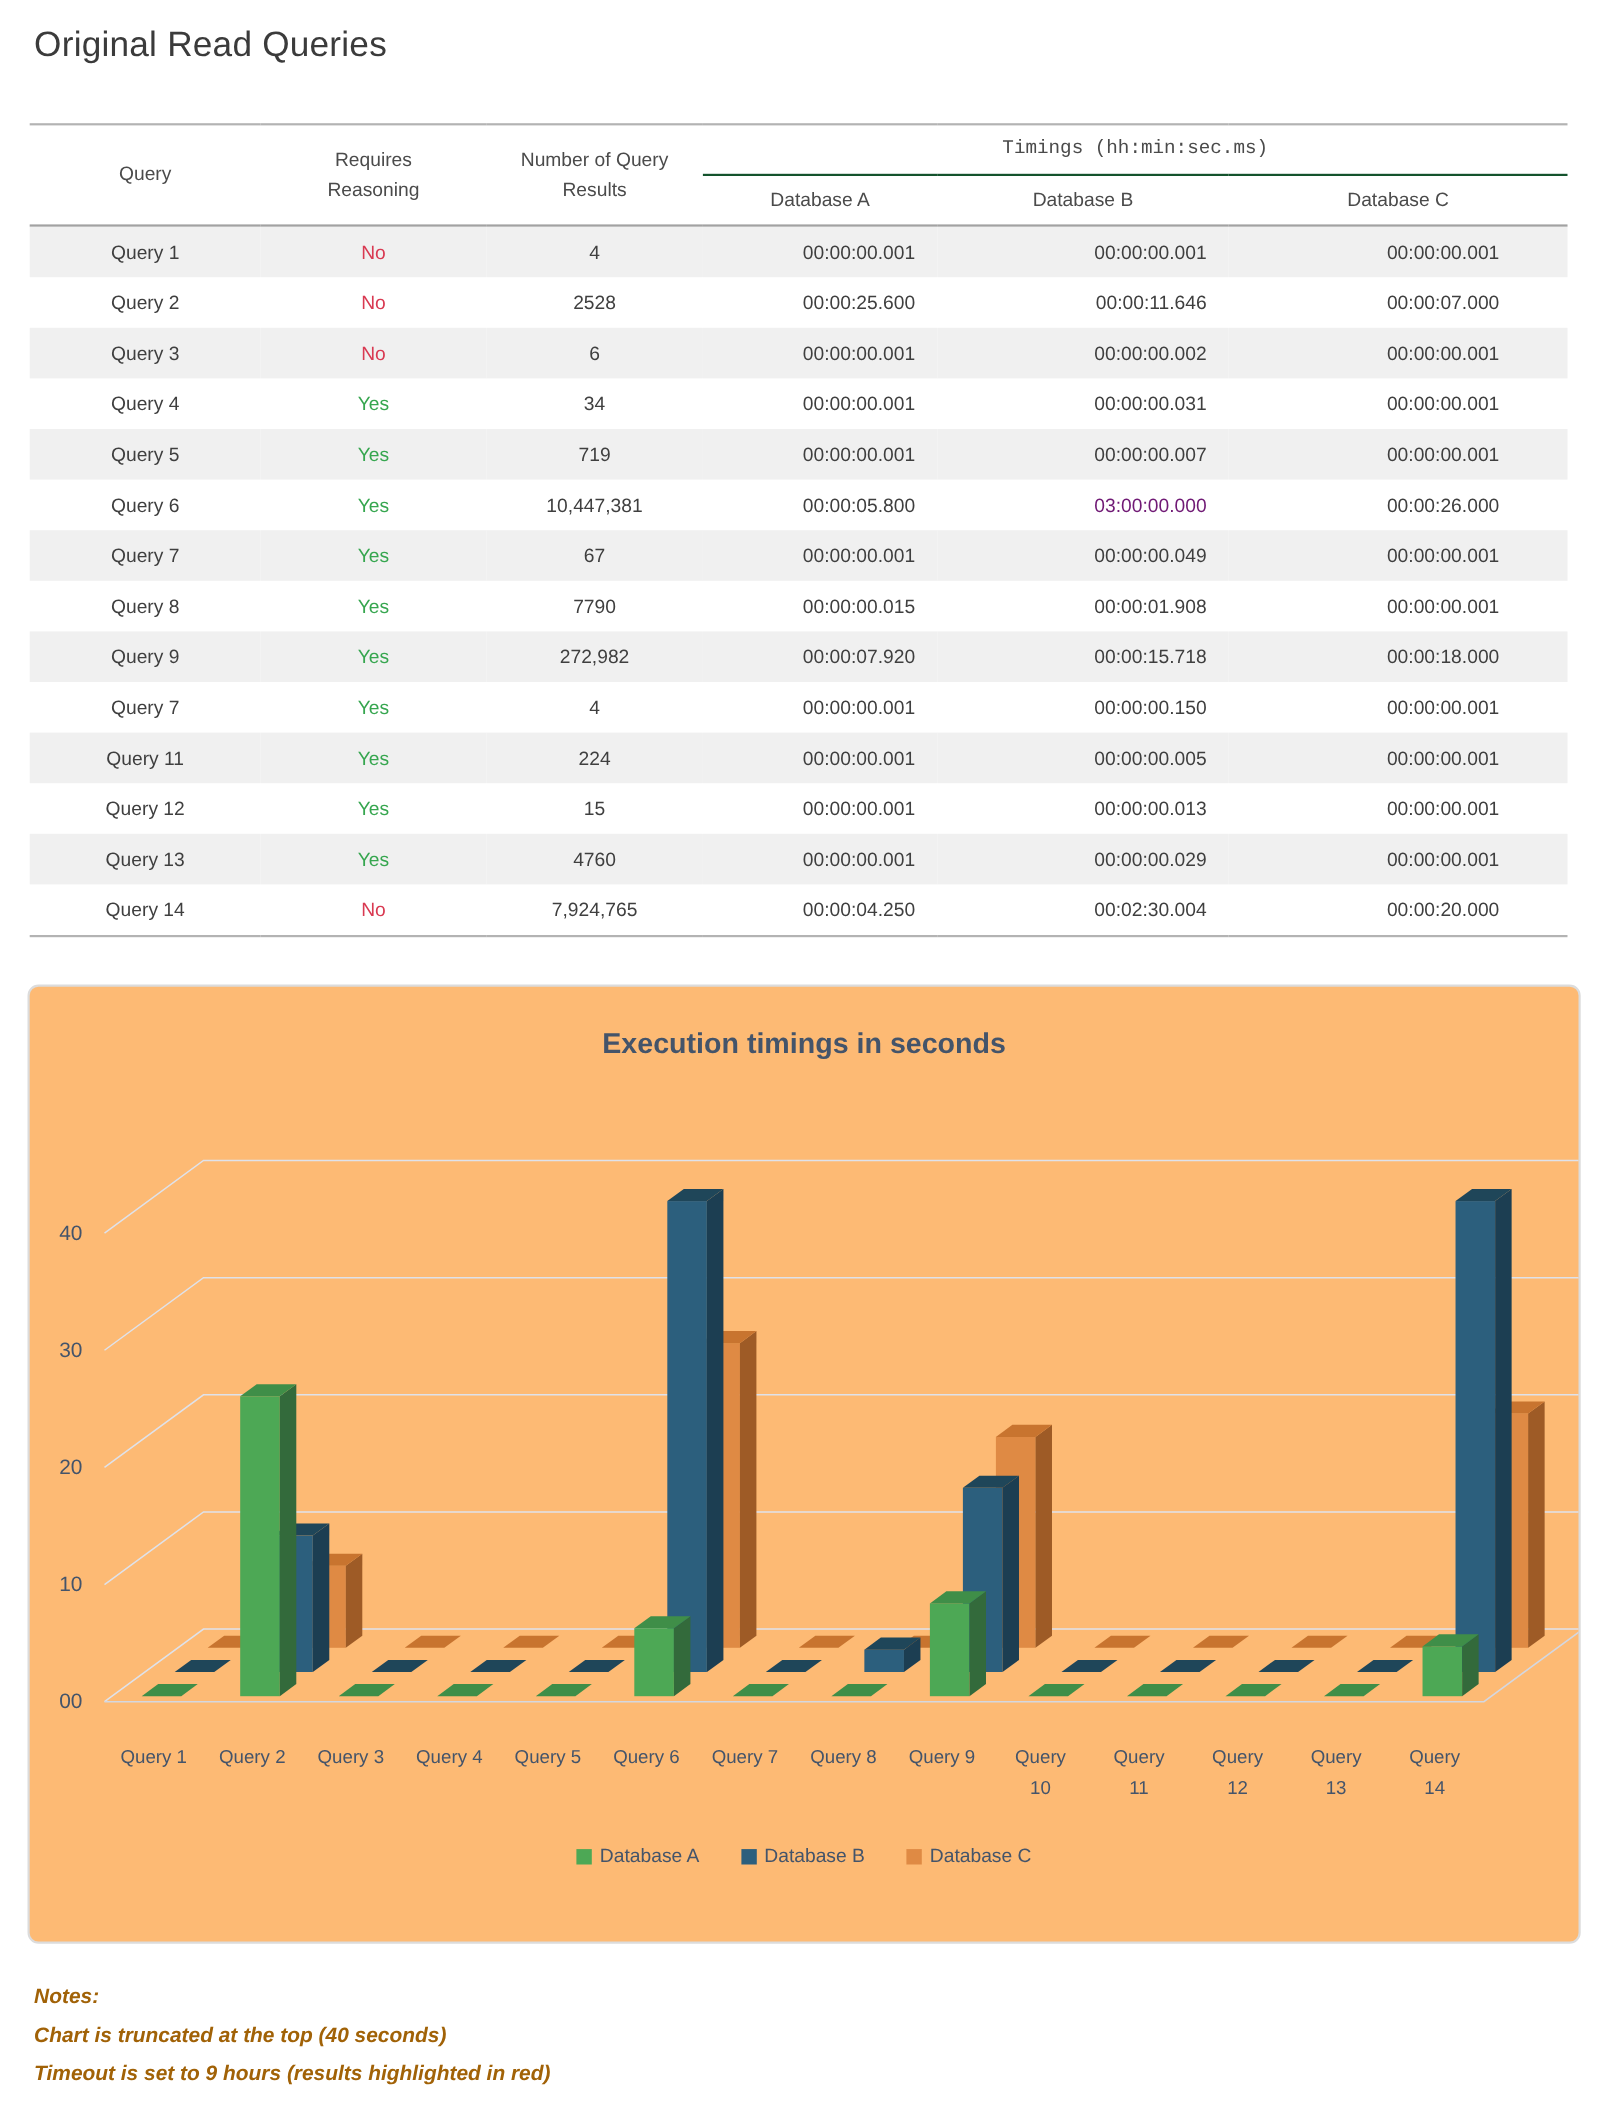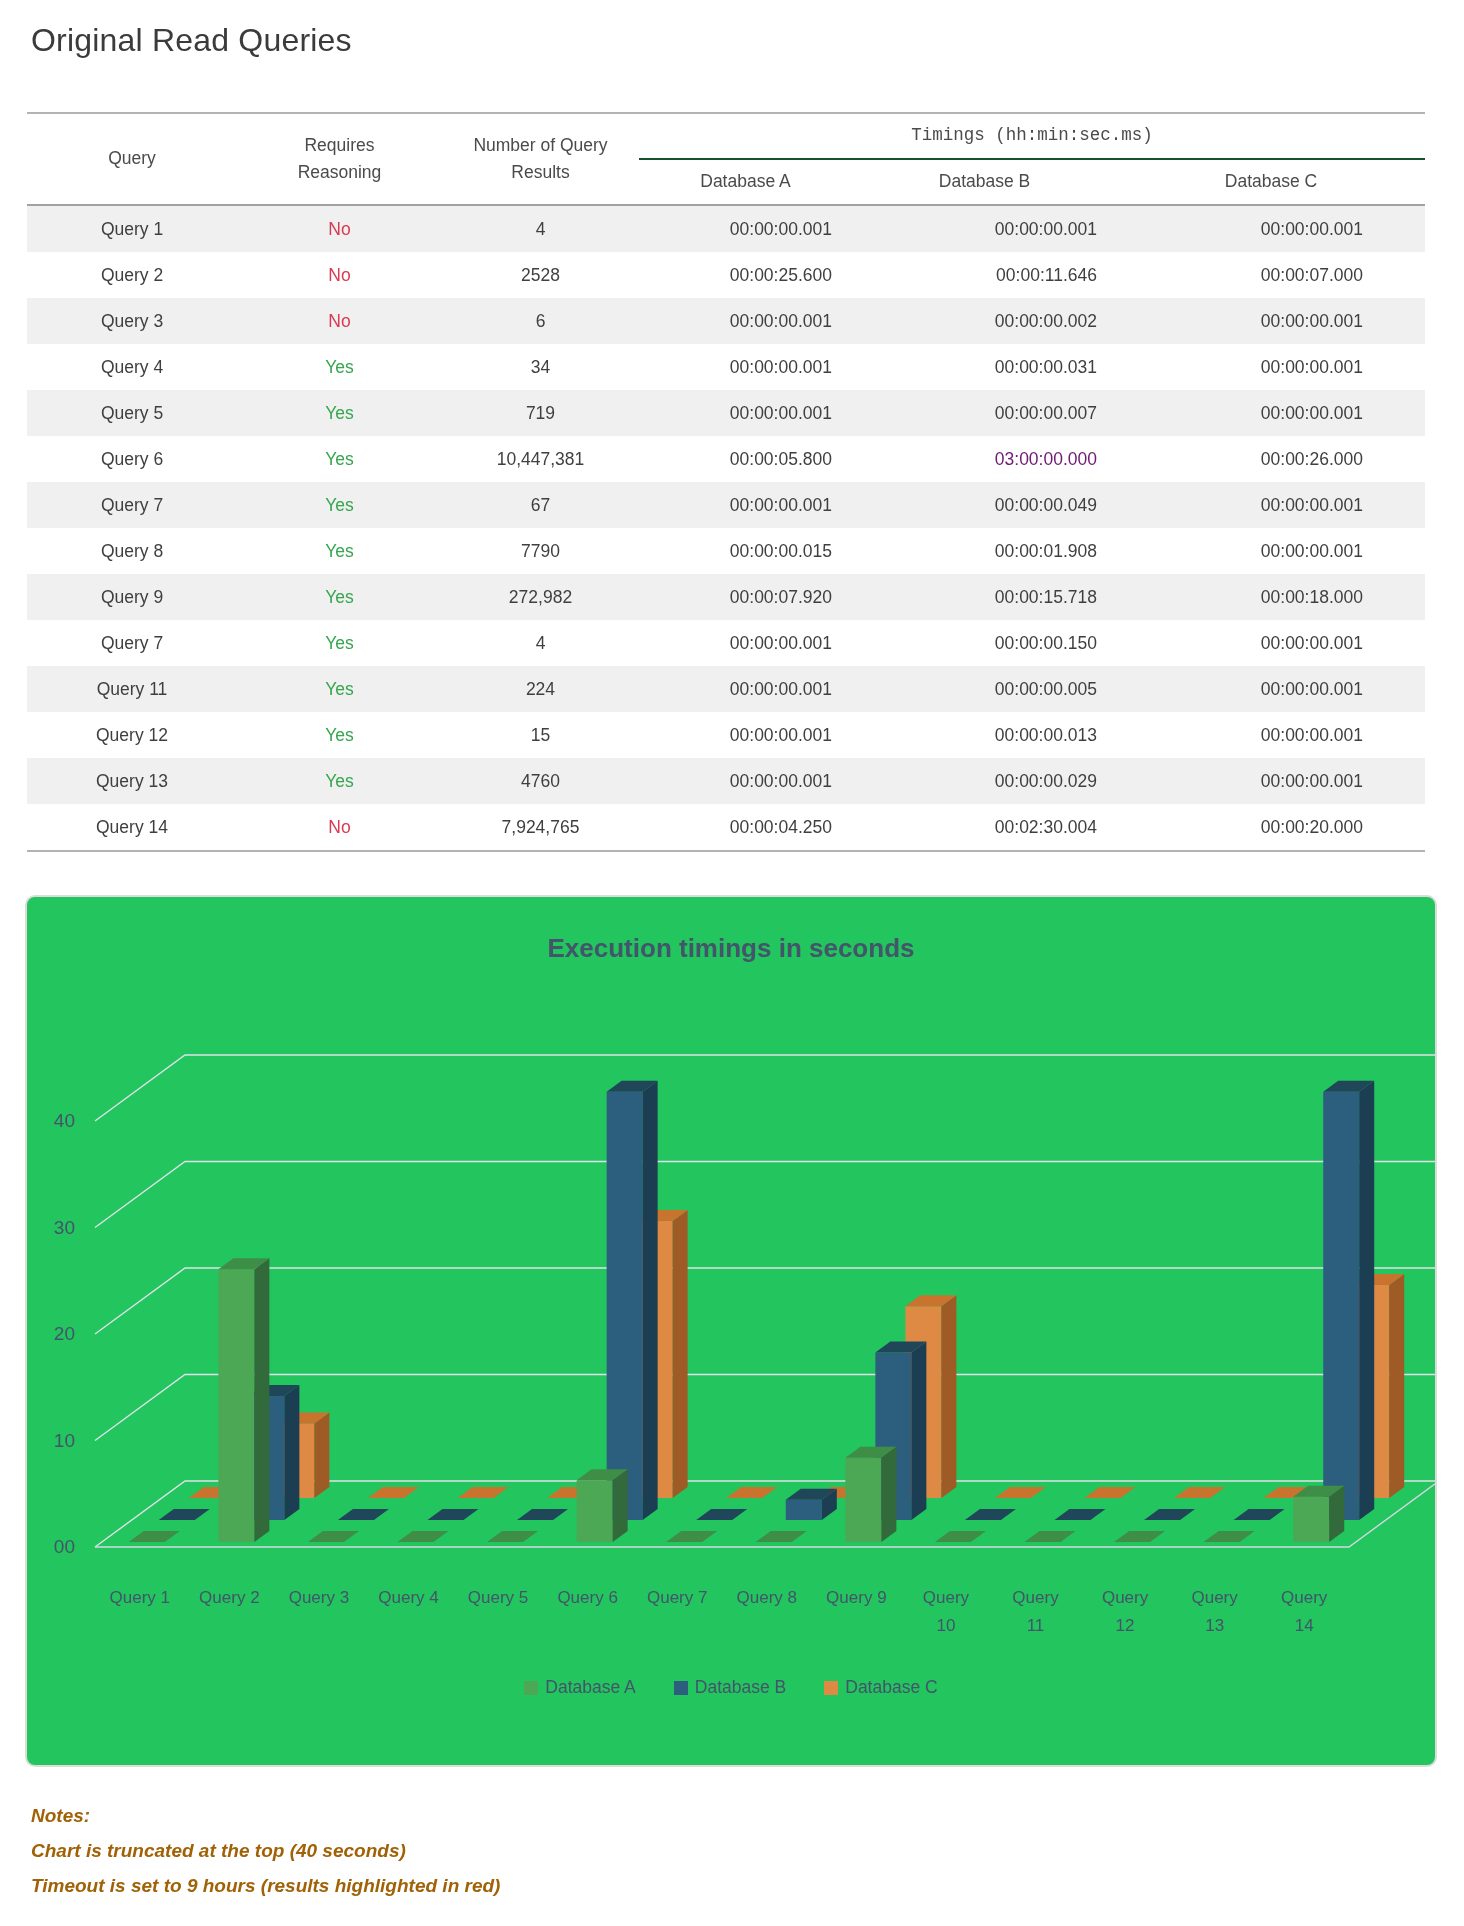--- a/index.html
+++ b/index.html
@@ -23,21 +23,21 @@
   td.t-a,th.t-a{text-align:right;padding-right:20px;}
   td.t-b,th.t-b{text-align:right;padding-right:20px;}
   td.t-c,th.t-c{text-align:right;padding-right:62px;}
   th.t-a,th.t-b,th.t-c{text-align:center;}
   .yes{color:#36a64f;}
   .no{color:#d93a52;}
   .timeout{color:#701a75;}
 
   
   .chart-box{position:absolute;left:25px;top:895px;width:1408px;height:868px;
-    border:2px solid #dcdcdc;border-radius:10px;background:#22c55e;}
+    border:2px solid #dcdcdc;border-radius:10px;background:#fdba74;}
   .chart-title{position:absolute;left:0;top:36px;width:100%;text-align:center;
     font-size:26px;font-weight:bold;color:#44546a;}
   .chart-box svg{position:absolute;left:0;top:0;}
   .legend{position:absolute;left:0;top:780px;width:100%;display:flex;justify-content:center;gap:38px;
     font-size:17.5px;color:#44546a;}
   .legend .li{display:flex;align-items:center;gap:7px;}
   .legend .sw{width:14px;height:14px;display:inline-block;}
 
   
   .notes{position:absolute;left:31px;top:1798px;font-style:italic;font-weight:600;

